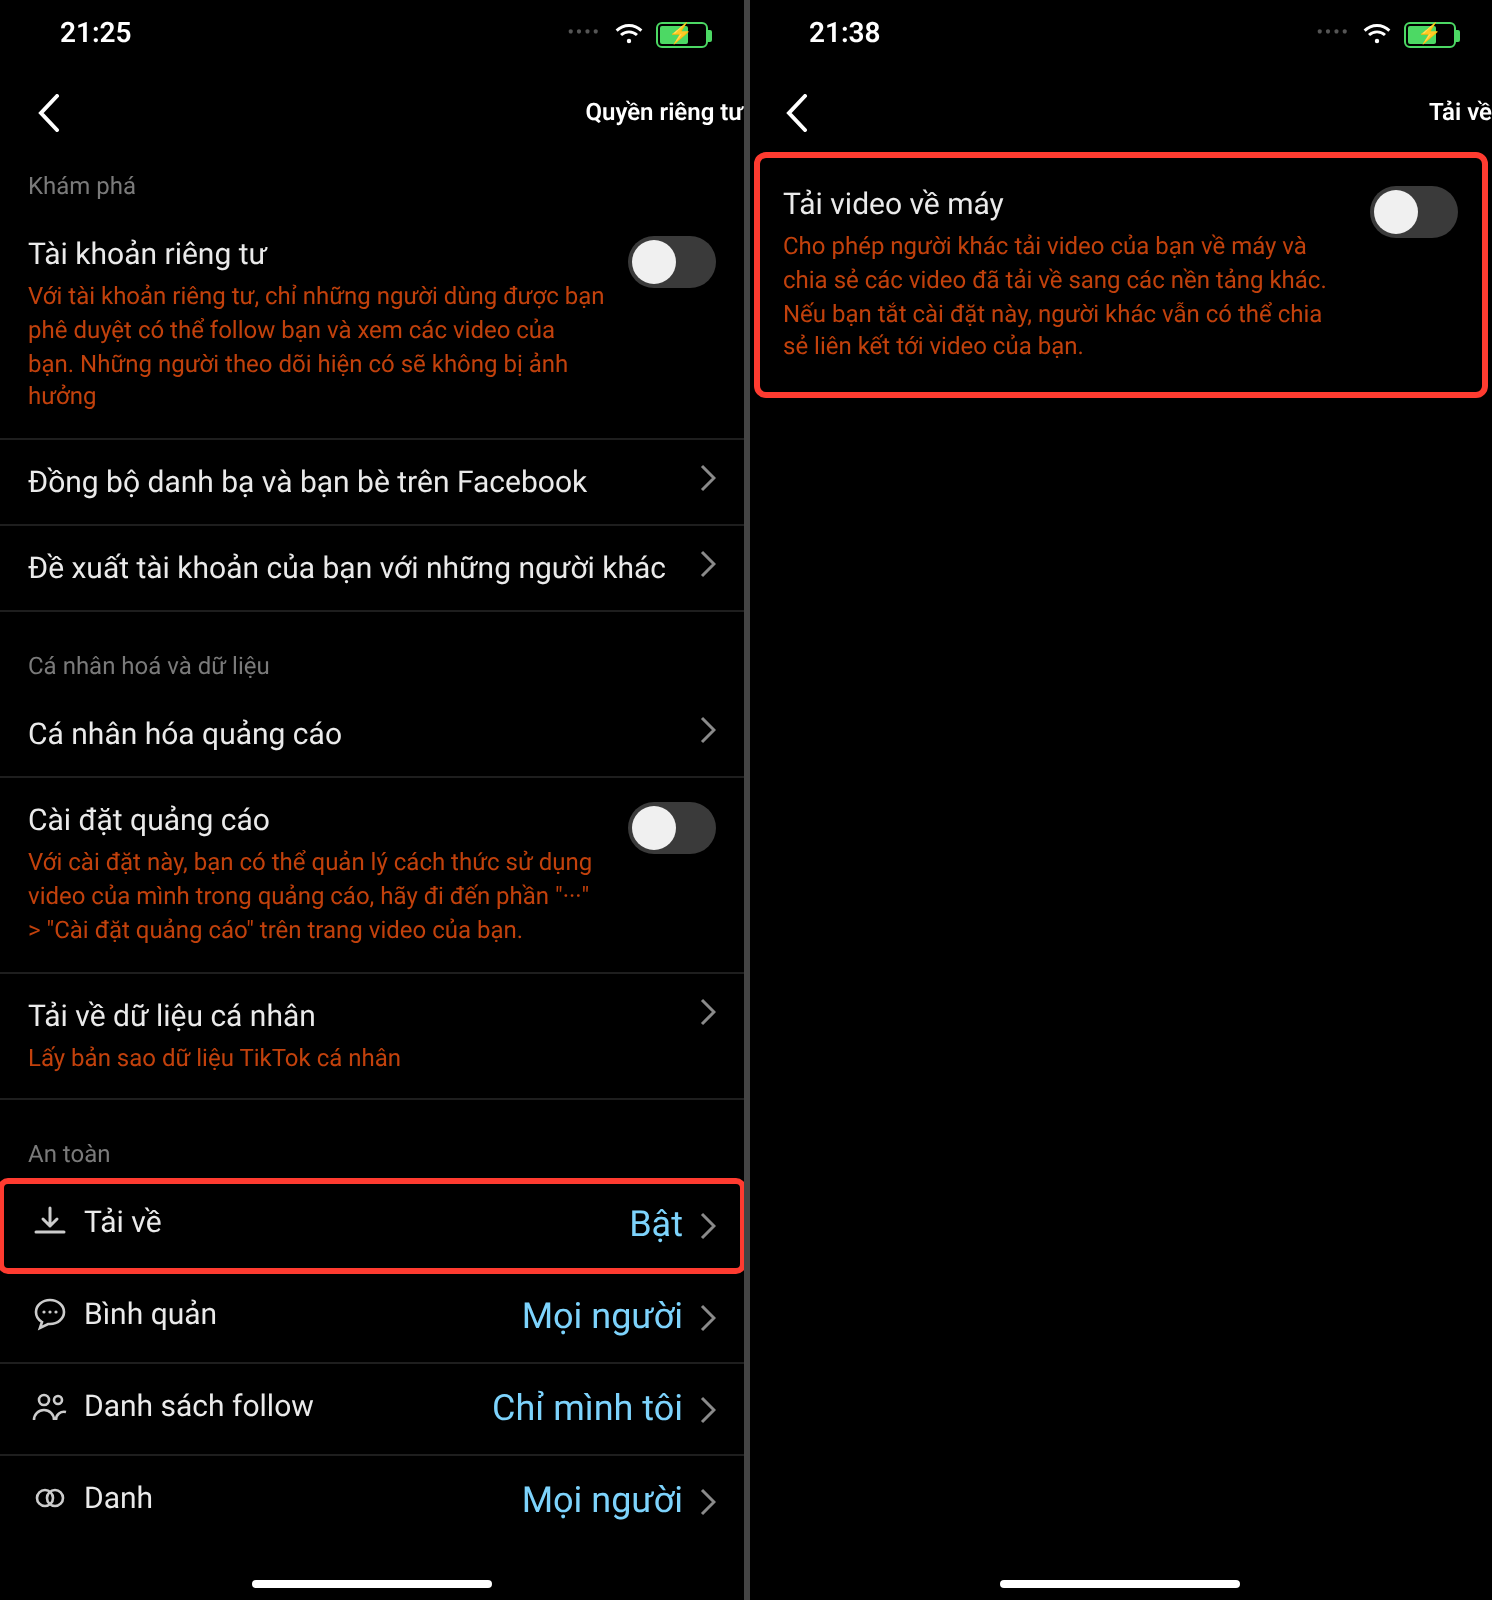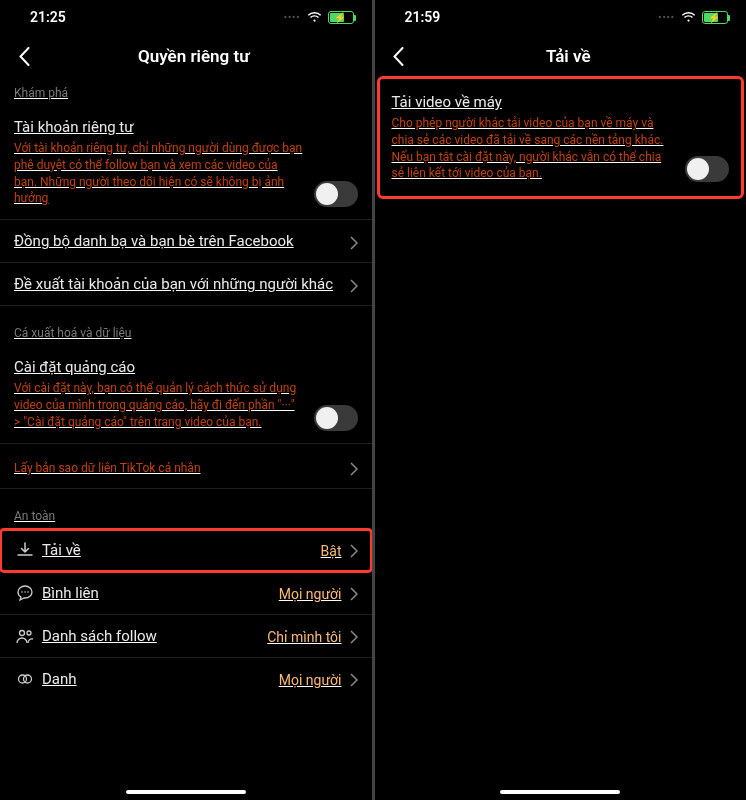--- a/index.html
+++ b/index.html
@@ -48,37 +48,37 @@
     content:""; position:absolute; right:-3px; top:3px; width:2px; height:6px;
     background:#4cd964; border-radius:0 1px 1px 0;
   }
   .battery-fill { position:absolute; left:1px; top:1px; bottom:1px; width:60%; background:#4cd964; border-radius:1px; }
   .bolt { position:relative; color:#000; font-size:10px; z-index:1; }
   .header {
     display:flex; align-items:center; padding: 12px 14px 10px;
     position: relative;
   }
   .back { width: 20px; height: 20px; display:flex; align-items:center; justify-content:center; }
-  .title { position:absolute; left:16px; right:0; text-align:center; font-size:17px; font-weight:600; pointer-events:none; }
-  .content { flex:1; overflow:auto;text-decoration:underline; }
+  .title { position:absolute; left:16px; right:0; text-align:right; font-size:12px; font-weight:600; pointer-events:none; }
+  .content { flex:1; overflow:auto; }
   .section-header {
     color:#7a7a7a; font-size:12px; padding: 10px 14px 6px;
   }
   .row {
     padding: 12px 14px;
-    display:flex; align-items:flex-end; justify-content:space-between;
+    display:flex; align-items:flex-start; justify-content:space-between;
     gap: 10px;
     border-bottom: 0.5px solid #1e1e1e;
     position: relative;
   }
   .row.no-border { border-bottom:none; }
   .row-main { flex:1; }
   .row-label { font-size:15px; color:#eaeaea; }
   .row-desc { font-size:12px; color:#c2410c; margin-top:4px; line-height:1.4; }
-  .row-right { display:flex; align-items:center; gap:8px; color:#fdba74; font-size:14px; }
+  .row-right { display:flex; align-items:center; gap:8px; color:#7dd3fc; font-size:18px; }
   .chevron { width:8px; height:14px; }
   .toggle {
     width:44px; height:26px; border-radius:13px; background:#3a3a3a; position:relative;
     flex-shrink:0;
   }
   .toggle::after {
     content:""; position:absolute; width:22px; height:22px; border-radius:50%;
     background:#f0f0f0; top:2px; left:2px;
   }
   .row-icon { width:22px; display:flex; align-items:center; justify-content:center; margin-right:6px; color:#ccc; flex-shrink:0; }
@@ -149,34 +149,43 @@
 
     <div class="row">
       <div class="row-label">Đề xuất tài khoản của bạn với những người khác</div>
       <div class="row-right">
           <svg class="chevron" viewBox="0 0 8 14">
             <path d="M1 1l6 6-6 6" stroke="#8a8a8a" stroke-width="1.5" fill="none"></path>
           </svg>
         </div>
     </div>
 
-    <div class="section-header" style="padding-top:20px">Cá xuất hoá và dữ liệu</div>
-
+    <div class="section-header" style="padding-top:20px">Cá nhân hoá và dữ liệu</div>
+
+    <div class="row">
+      <div class="row-label">Cá nhân hóa quảng cáo</div>
+      <div class="row-right">
+          <svg class="chevron" viewBox="0 0 8 14">
+            <path d="M1 1l6 6-6 6" stroke="#8a8a8a" stroke-width="1.5" fill="none"></path>
+          </svg>
+        </div>
+    </div>
 
     <div class="row">
       <div class="row-main">
         <div class="row-label">Cài đặt quảng cáo</div>
         <div class="row-desc">Với cài đặt này, bạn có thể quản lý cách thức sử dụng video của mình trong quảng cáo, hãy đi đến phần "···" &gt; "Cài đặt quảng cáo" trên trang video của bạn.</div>
       </div>
       <div class="toggle"></div>
     </div>
 
     <div class="row">
       <div class="row-main">
-        <div class="row-desc">Lấy bản sao dữ liên TikTok cá nhân</div>
+        <div class="row-label">Tải về dữ liệu cá nhân</div>
+        <div class="row-desc">Lấy bản sao dữ liệu TikTok cá nhân</div>
       </div>
       <div class="row-right">
           <svg class="chevron" viewBox="0 0 8 14">
             <path d="M1 1l6 6-6 6" stroke="#8a8a8a" stroke-width="1.5" fill="none"></path>
           </svg>
         </div>
     </div>
 
     <div class="section-header" style="padding-top:20px">An toàn</div>
 
@@ -200,21 +209,21 @@
     <div class="row">
       <div class="row-with-icon">
         <span class="row-icon">
           <svg width="18" height="18" viewBox="0 0 18 18">
               <path d="M9 2a7 6 0 00-7 6 7 6 0 003 5l-1 3 4-2a7 6 0 001 0 7 6 0 007-6 7 6 0 00-7-6z" stroke="#ccc" stroke-width="1.3" fill="none"></path>
               <circle cx="6" cy="8" r="0.8" fill="#ccc"></circle>
               <circle cx="9" cy="8" r="0.8" fill="#ccc"></circle>
               <circle cx="12" cy="8" r="0.8" fill="#ccc"></circle>
             </svg>
         </span>
-        <span class="row-label">Bình liên</span>
+        <span class="row-label">Bình quản</span>
       </div>
       <div class="row-right">
         <span>Mọi người</span>
         <svg class="chevron" viewBox="0 0 8 14">
             <path d="M1 1l6 6-6 6" stroke="#8a8a8a" stroke-width="1.5" fill="none"></path>
           </svg>
       </div>
     </div>
 
     <div class="row">
@@ -254,21 +263,21 @@
           </svg>
       </div>
     </div>
 
   </div>
   <div class="home-indicator"></div>
 </div>
 
 <div class="phone">
   <div class="status-bar">
-    <span>21:59</span>
+    <span>21:38</span>
     <div class="status-right">
       <span class="dots">••••</span>
       <svg class="wifi" viewBox="0 0 16 12">
           <path d="M8 10.5a1.2 1.2 0 100-2.4 1.2 1.2 0 000 2.4zM4.2 6.6a5.4 5.4 0 017.6 0l1.1-1.1a7 7 0 00-9.8 0l1.1 1.1zM1.8 4.2a8.8 8.8 0 0112.4 0L15.3 3a10.4 10.4 0 00-14.6 0l1.1 1.2z" fill="#fff"></path>
         </svg>
       <div class="battery">
           <div class="battery-fill"></div>
           <span class="bolt">⚡</span>
         </div>
     </div>

